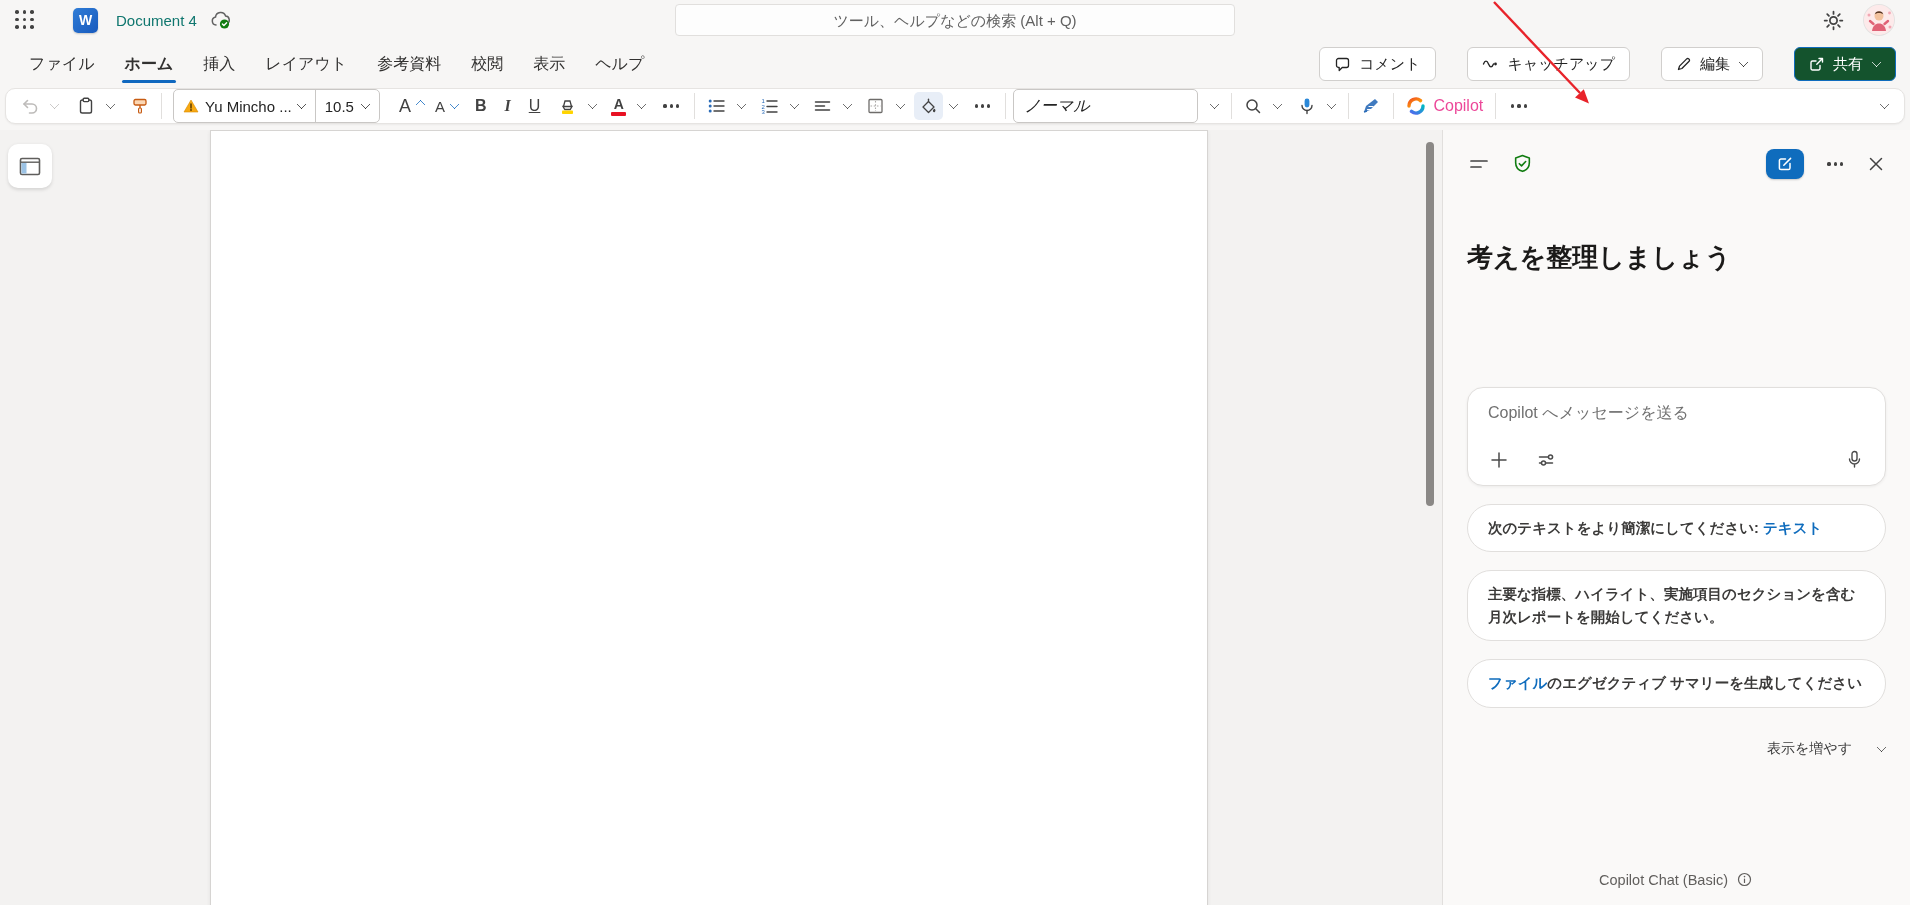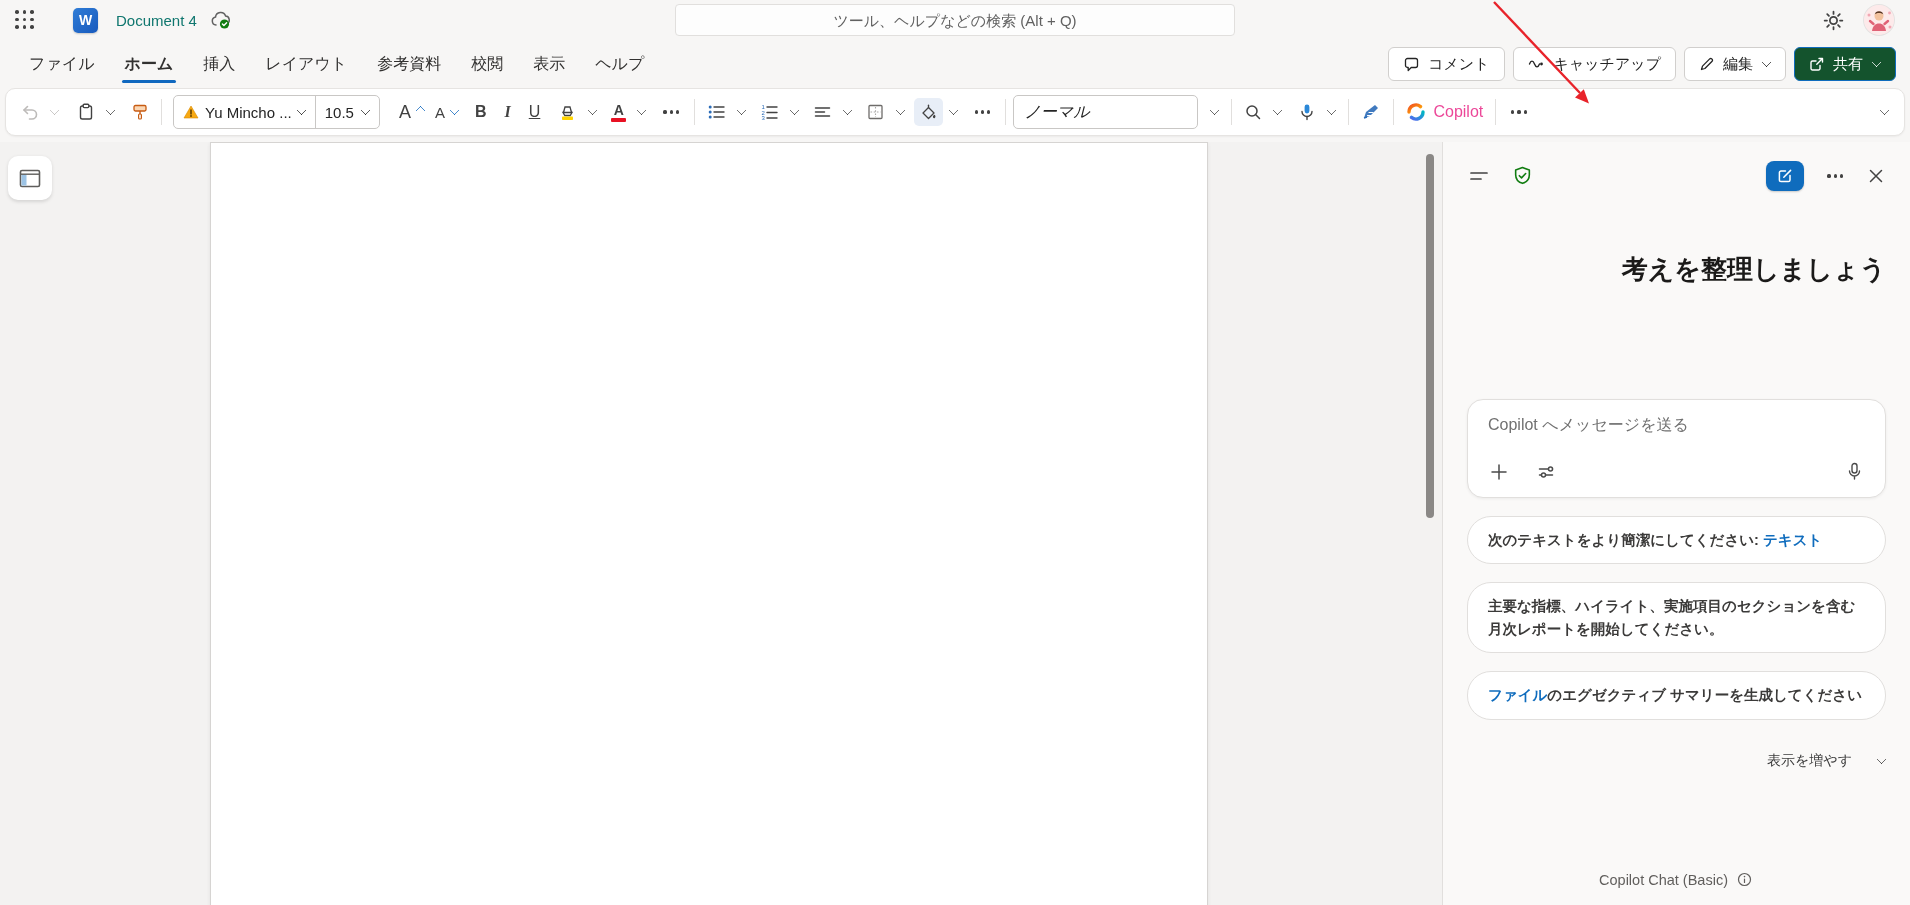--- a/index.html
+++ b/index.html
@@ -19,27 +19,27 @@
   .search-box input::placeholder{color:#616161;opacity:1;}
   .topbar-right{margin-left:auto;display:flex;align-items:center;gap:18px;margin-right:16px;}
   .avatar{width:30px;height:30px;border-radius:50%;overflow:hidden;background:#fde7e9;box-shadow:0 0 0 1px rgba(0,0,0,.08);}
 
   
   .tabrow{height:48px;display:flex;align-items:center;background:#f7f6f5;flex:0 0 auto;padding:0 14px;}
   .tabs{display:flex;align-items:stretch;height:100%;}
   .tab{position:relative;display:flex;align-items:center;padding:0 15px;font-size:16px;color:#323130;cursor:pointer;background:none;border:none;font-family:inherit;}
   .tab.active{font-weight:bold;}
   .tab.active::after{content:"";position:absolute;left:12px;right:12px;bottom:5px;height:3px;border-radius:3px;background:#1068bf;}
-  .tab-actions{margin-left:auto;display:flex;align-items:center;gap:8px;}
+  .tab-actions{margin-left:auto;display:flex;align-items:center;gap:31px;}
   .pill-btn{display:flex;align-items:center;gap:8px;height:34px;padding:0 14px;background:#fff;border:1px solid #d1cfcd;border-radius:6px;font-size:15px;color:#242424;cursor:pointer;font-family:inherit;}
   .pill-btn.primary{background:#14532d;border-color:#0f6cbd;color:#fff;}
 
   
   .toolbar-wrap{flex:0 0 auto;padding:0 5px 6px;background:#f7f6f5;}
-  .toolbar{height:48px;background:#fff;border:1px solid #e6e4e2;border-radius:10px;box-shadow:0 1px 2px rgba(0,0,0,.05);display:flex;align-items:center;padding:0 10px;}
+  .toolbar{height:36px;background:#fff;border:1px solid #e6e4e2;border-radius:10px;box-shadow:0 1px 2px rgba(0,0,0,.05);display:flex;align-items:center;padding:0 10px;}
   .tb-btn{display:flex;align-items:center;gap:4px;padding:5px 5px;border-radius:4px;cursor:pointer;color:#424242;background:none;border:none;font-family:inherit;}
   .tb-btn.disabled{color:#bdbbb9;}
   .vdiv{width:1px;height:26px;background:#e1dfdd;margin:0 7px;flex:0 0 auto;}
   .chev{display:inline-block;width:7px;height:7px;border-right:1.6px solid currentColor;border-bottom:1.6px solid currentColor;transform:rotate(45deg);margin:-3px 1px 0 2px;border-radius:1px;}
   .chev.blue{border-color:#1068bf;}
   .chev-up{display:inline-block;width:7px;height:7px;border-right:1.6px solid #1068bf;border-bottom:1.6px solid #1068bf;transform:rotate(-135deg);margin:4px 1px 0 2px;border-radius:1px;}
   .dots3{display:inline-flex;gap:3px;align-items:center;padding:0 3px;}
   .dots3 i{width:3.2px;height:3.2px;border-radius:50%;background:currentColor;}
   .font-ctl{display:flex;align-items:stretch;border:1px solid #c9c7c5;border-radius:5px;height:34px;margin:0 4px;overflow:hidden;}
   .font-name{display:flex;align-items:center;gap:6px;padding:0 9px;font-size:15px;color:#242424;cursor:pointer;min-width:140px;}
@@ -60,21 +60,21 @@
   .nav-toggle{position:absolute;left:8px;top:14px;width:44px;height:44px;background:#fff;border:none;border-radius:10px;box-shadow:0 1.6px 3.6px rgba(0,0,0,.12);display:flex;align-items:center;justify-content:center;cursor:pointer;}
   .scrollthumb{position:absolute;right:8px;top:12px;width:8px;height:364px;border-radius:4px;background:#8a8886;cursor:grab;}
 
   
   .panel{width:468px;flex:0 0 auto;background:#faf9f8;border-left:1px solid #e1dfdd;display:flex;flex-direction:column;padding:18px 24px 16px;}
   .panel-head{display:flex;align-items:center;height:32px;flex:0 0 auto;}
   .ph-left{display:flex;align-items:center;gap:20px;}
   .ph-right{margin-left:auto;display:flex;align-items:center;gap:18px;}
   .icon-plain{background:none;border:none;padding:2px;cursor:pointer;color:#424242;display:flex;align-items:center;}
   .newchat-btn{width:38px;height:30px;border-radius:8px;background:#0f6cbd;border:none;display:flex;align-items:center;justify-content:center;cursor:pointer;box-shadow:0 1px 2px rgba(0,0,0,.2);}
-  .panel-title{margin-top:60px;text-align:right;font-size:26px;font-weight:bold;color:#1b1a19;flex:0 0 auto;}
+  .panel-title{margin-top:60px;text-align:left;font-size:26px;font-weight:bold;color:#1b1a19;flex:0 0 auto;}
   .input-card{margin-top:112px;background:#fff;border:1px solid #e1dfdd;border-radius:16px;box-shadow:0 1px 3px rgba(0,0,0,.06);padding:16px 20px 14px;flex:0 0 auto;}
   .input-card input{width:100%;border:none;outline:none;font-size:16px;color:#242424;font-family:inherit;background:transparent;}
   .input-card input::placeholder{color:#707070;opacity:1;}
   .input-actions{display:flex;align-items:center;gap:26px;margin-top:26px;color:#4a4a4a;}
   .input-actions .right{margin-left:auto;}
   .sugg-card{margin-top:18px;background:#fff;border:1px solid #e1dfdd;border-radius:24px;padding:12px 20px;font-size:14.5px;font-weight:bold;color:#3b3a39;line-height:1.55;cursor:pointer;text-align:left;font-family:inherit;}
   .sugg-card .link{color:#0f6cbd;}
   .show-more{margin-top:32px;display:flex;justify-content:flex-end;align-items:center;gap:24px;font-size:14px;color:#3b3b3b;background:none;border:none;cursor:pointer;font-family:inherit;}
   .panel-foot{margin-top:auto;display:flex;align-items:center;justify-content:center;gap:7px;font-size:14.5px;color:#605e5c;}
 

